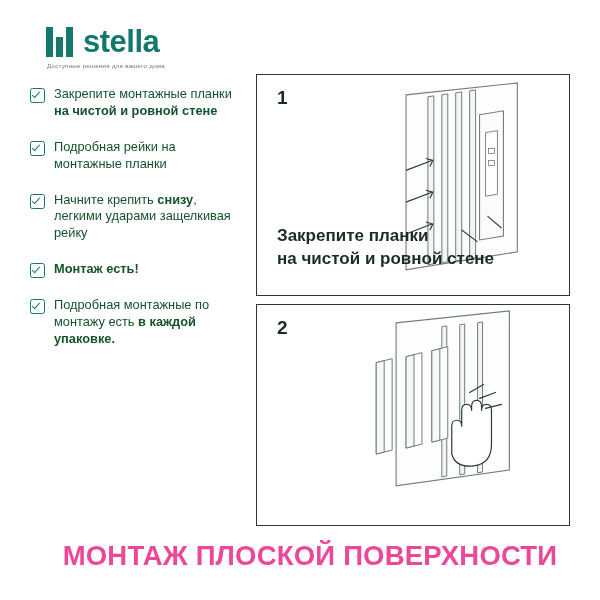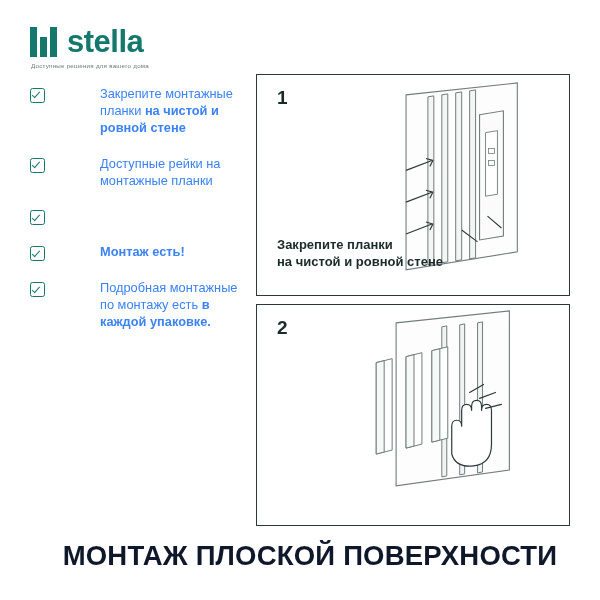--- a/index.html
+++ b/index.html
@@ -16,21 +16,21 @@
   .page {
     position: relative;
     width: 600px;
     height: 600px;
     box-sizing: border-box;
   }
 
   
   .logo-block {
     position: absolute;
-    left: 30px;
+    left: 46px;
     top: 26px;
     width: 200px;
   }
   .logo-row {
     display: flex;
     align-items: center;
     gap: 9px;
   }
   .logo-mark {
     width: 28px;
@@ -90,22 +90,21 @@
     top: 1.2px;
     width: 3.4px;
     height: 6.6px;
     border: solid #14796c;
     border-width: 0 1.5px 1.5px 0;
     transform: rotate(42deg);
   }
   .check-text {
     font-size: 12.8px;
     line-height: 1.32;
-    color: #3b82f6;
-    margin-left: 46px;
+    color: #14532d;
   }
   .check-text b { font-weight: bold; }
   .check-text.bold-all { font-weight: bold; }
 
   
   .panel {
     position: absolute;
     left: 256px;
     width: 314px;
     border: 1.6px solid #2b3a38;
@@ -119,21 +118,21 @@
     position: absolute;
     left: 20px;
     top: 12px;
     font-size: 19px;
     font-weight: bold;
     color: #1b2b2a;
   }
   .panel-caption {
     position: absolute;
     left: 20px;
-    font-size: 13px;
+    font-size: 17px;
     font-weight: bold;
     color: #1b2b2a;
     line-height: 1.35;
   }
   #panel-1 .panel-caption { bottom: 24px; }
   #panel-2 .panel-caption { bottom: 24px; }
 
   .panel-art {
     position: absolute;
     inset: 0;
@@ -141,21 +140,21 @@
 
   
   .bottom-title {
     position: absolute;
     left: 0;
     right: 0;
     bottom: 28px;
     text-align: center;
     font-size: 27.5px;
     font-weight: bold;
-    color: #0f172a;
+    color: #ec4899;
     letter-spacing: 0.2px;
     padding-left: 20px;
   }
 </style>
 </head>
 <body>
 
 <div class="page">
 
   <div class="logo-block">
@@ -175,26 +174,29 @@
     <div class="check-item">
       <span class="check-box"></span>
       <span class="check-text">
         <span>Закрепите монтажные планки </span><b>на чистой и ровной стене</b>
       </span>
     </div>
 
     <div class="check-item">
       <span class="check-box"></span>
       <span class="check-text">
-        <span>Доступные рейки на монтажные планки</span>
-      </span>
-    </div>
-
-    <div class="check-item">
-      <span class="check-box"></span>
+        <span>Подробная рейки на монтажные планки</span>
+      </span>
+    </div>
+
+    <div class="check-item">
+      <span class="check-box"></span>
+      <span class="check-text">
+        <span>Начните крепить </span><b>снизу</b><span>, легкими ударами защелкивая рейку</span>
+      </span>
     </div>
 
     <div class="check-item">
       <span class="check-box"></span>
       <span class="check-text bold-all">Монтаж есть!</span>
     </div>
 
     <div class="check-item">
       <span class="check-box"></span>
       <span class="check-text">

